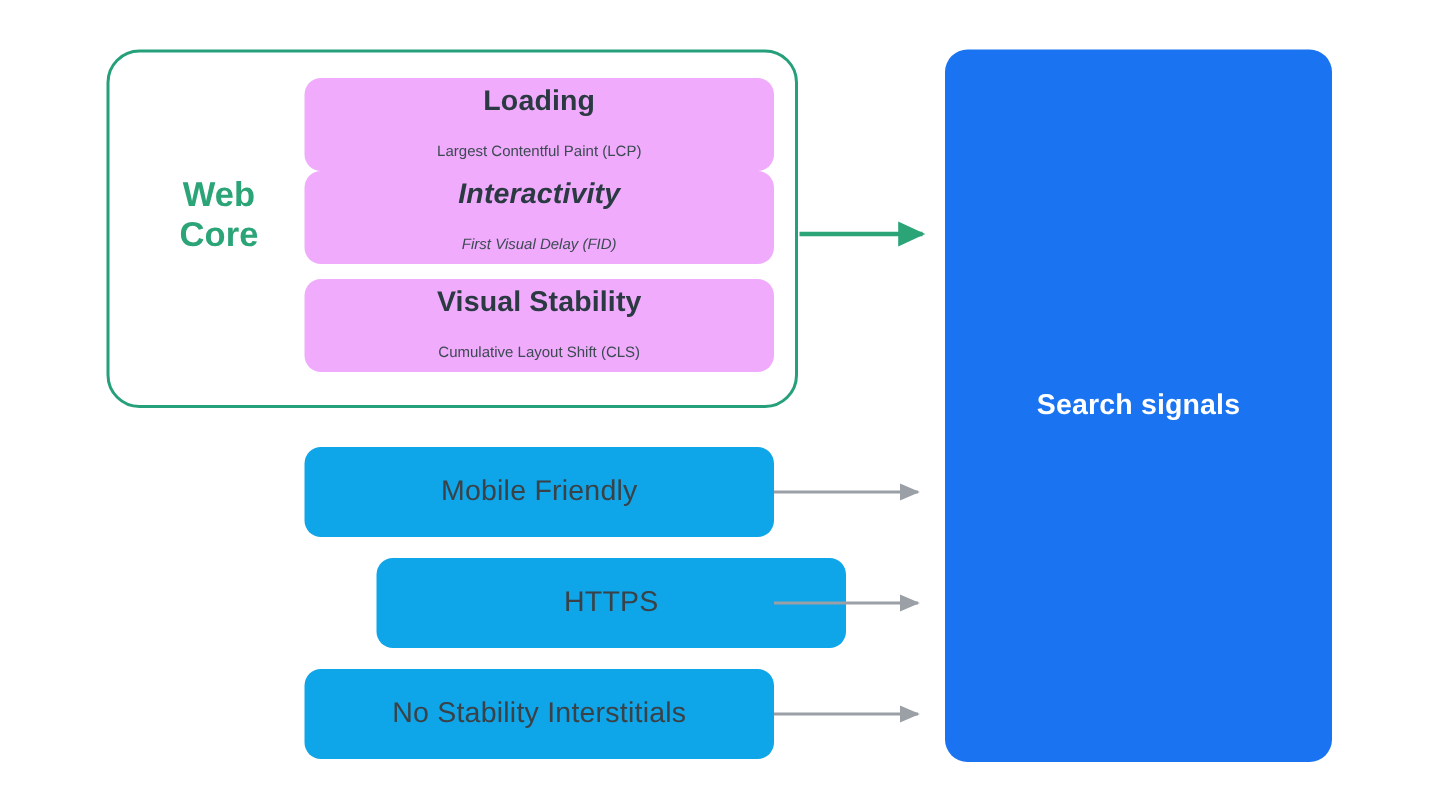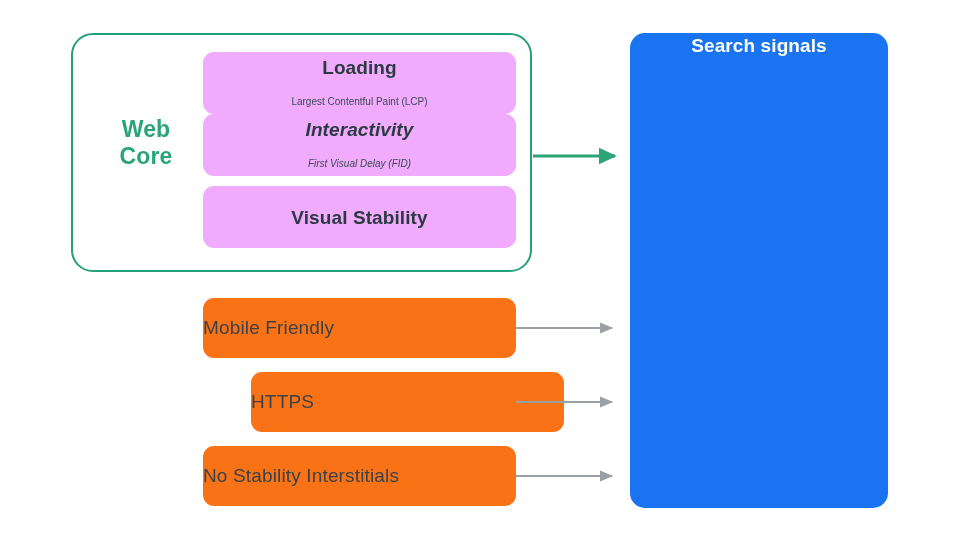--- a/index.html
+++ b/index.html
@@ -79,24 +79,24 @@
     margin-top: 14px;
   }
 
   
   .gray-box {
     position: absolute;
     left: 203px;
     width: 313px;
     height: 60px;
     border-radius: 11px;
-    background: #f97316;
+    background: #0ea5e9;
     display: flex;
     align-items: center;
-    justify-content: flex-start;
+    justify-content: center;
   }
   .gray-box.g1 { top: 298px; }
   .gray-box.g2 { top: 372px; margin-left: 48px; }
   .gray-box.g3 { top: 446px; }
 
   .gray-label {
     font-size: 19px;
     font-weight: normal;
     color: #3A4247;
     letter-spacing: 0.15px;
@@ -105,21 +105,21 @@
   
   .blue-box {
     position: absolute;
     left: 630px;
     top: 33px;
     width: 258px;
     height: 475px;
     border-radius: 15px;
     background: #1A73F0;
     display: flex;
-    align-items: flex-start;
+    align-items: center;
     justify-content: center;
   }
   .blue-text {
     text-align: center;
     color: #ffffff;
     font-size: 19px;
     font-weight: bold;
     line-height: 26px;
     letter-spacing: 0.1px;
     padding: 0 20px;
@@ -152,20 +152,21 @@
     <div class="pill-sub">Largest Contentful Paint (LCP)</div>
   </div>
 
   <div class="pill p2">
     <div class="pill-title">Interactivity</div>
     <div class="pill-sub">First Visual Delay (FID)</div>
   </div>
 
   <div class="pill p3">
     <div class="pill-title">Visual Stability</div>
+    <div class="pill-sub">Cumulative Layout Shift (CLS)</div>
   </div>
 
   <div class="gray-box g1">
     <div class="gray-label">Mobile Friendly</div>
   </div>
 
   <div class="gray-box g2">
     <div class="gray-label">HTTPS</div>
   </div>
 

